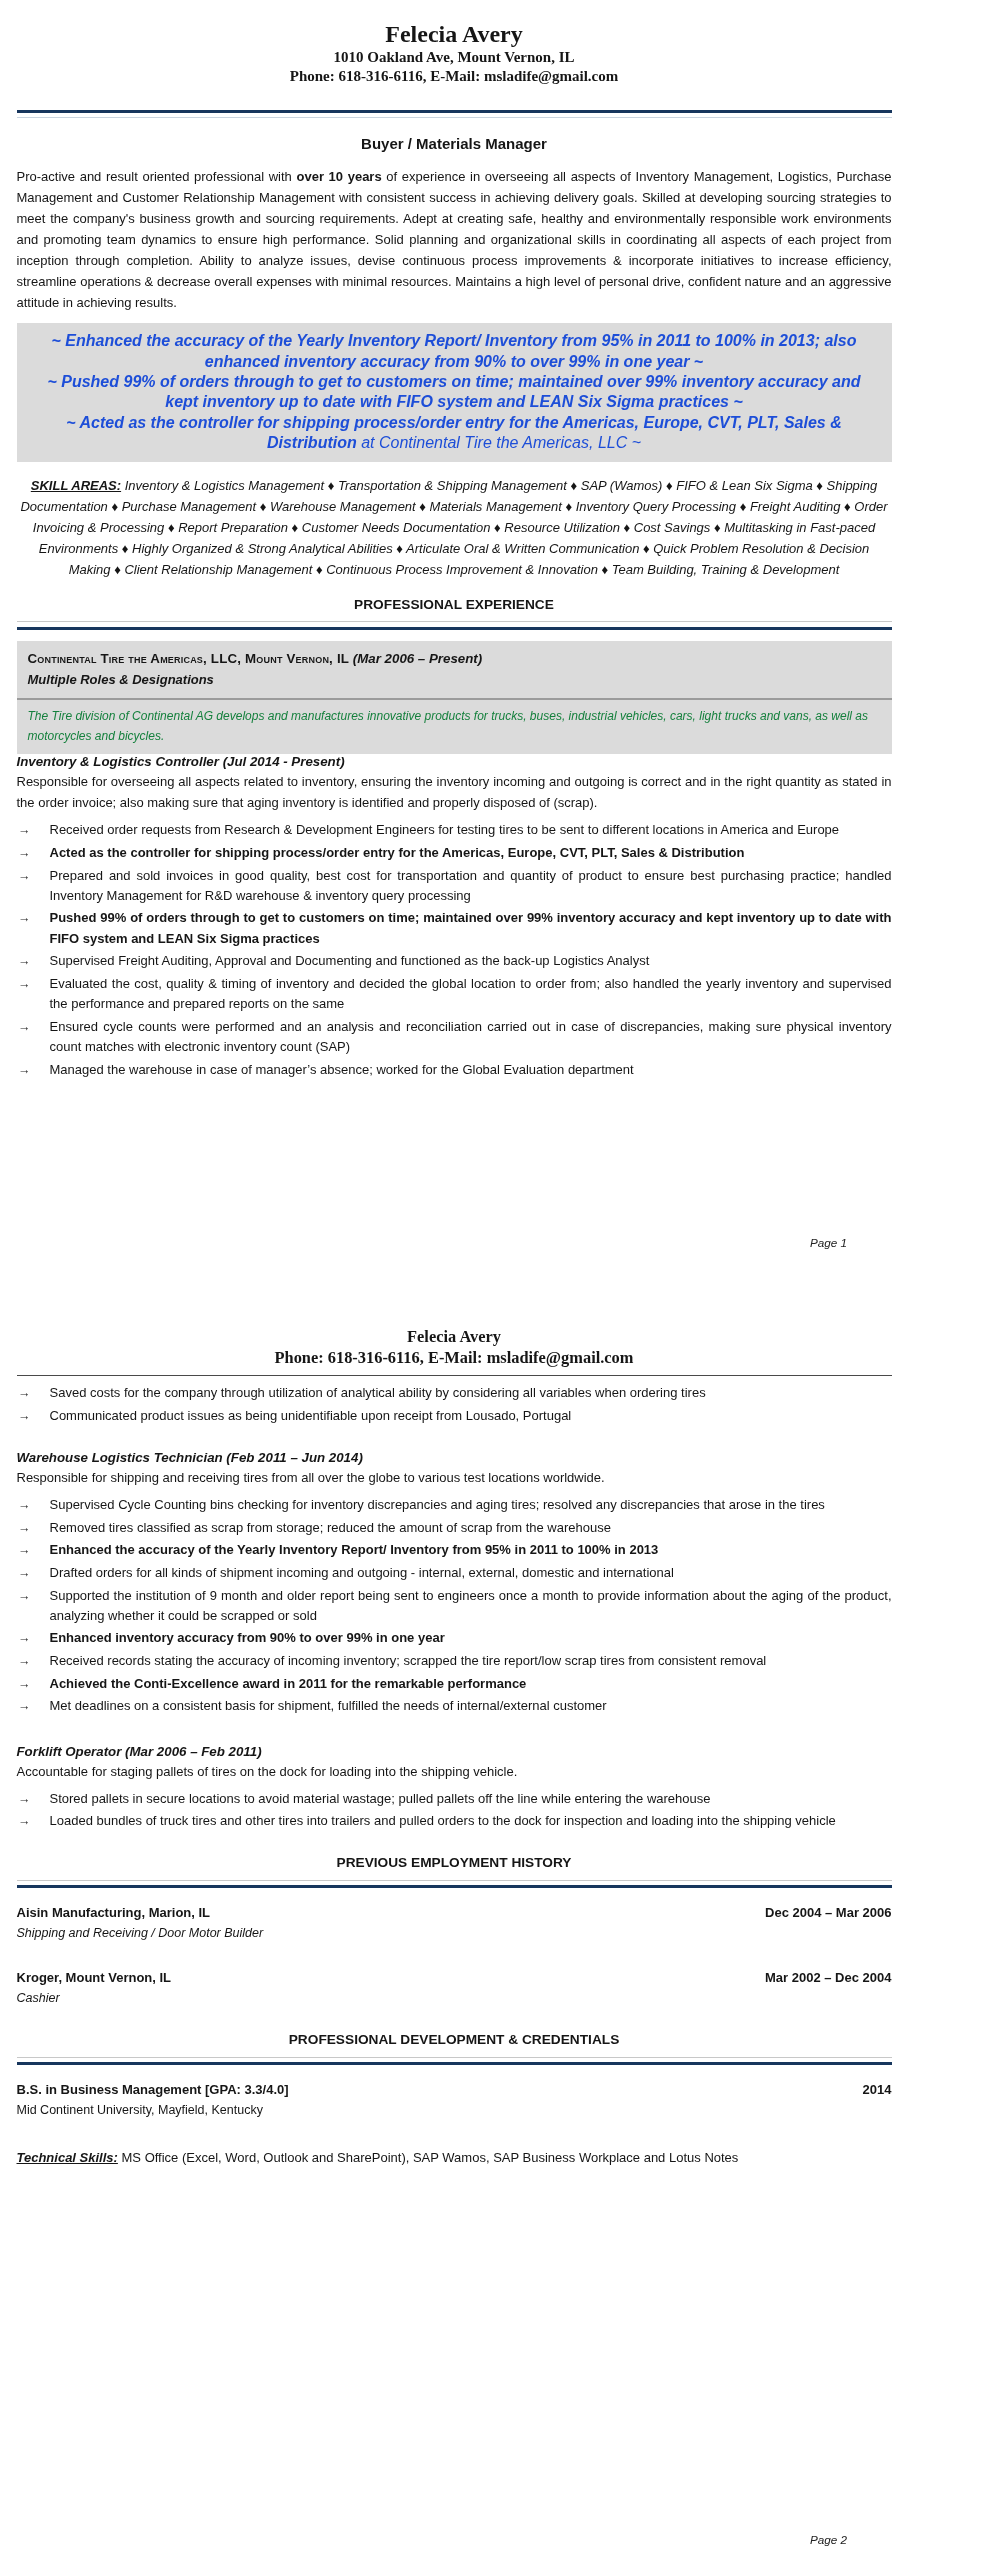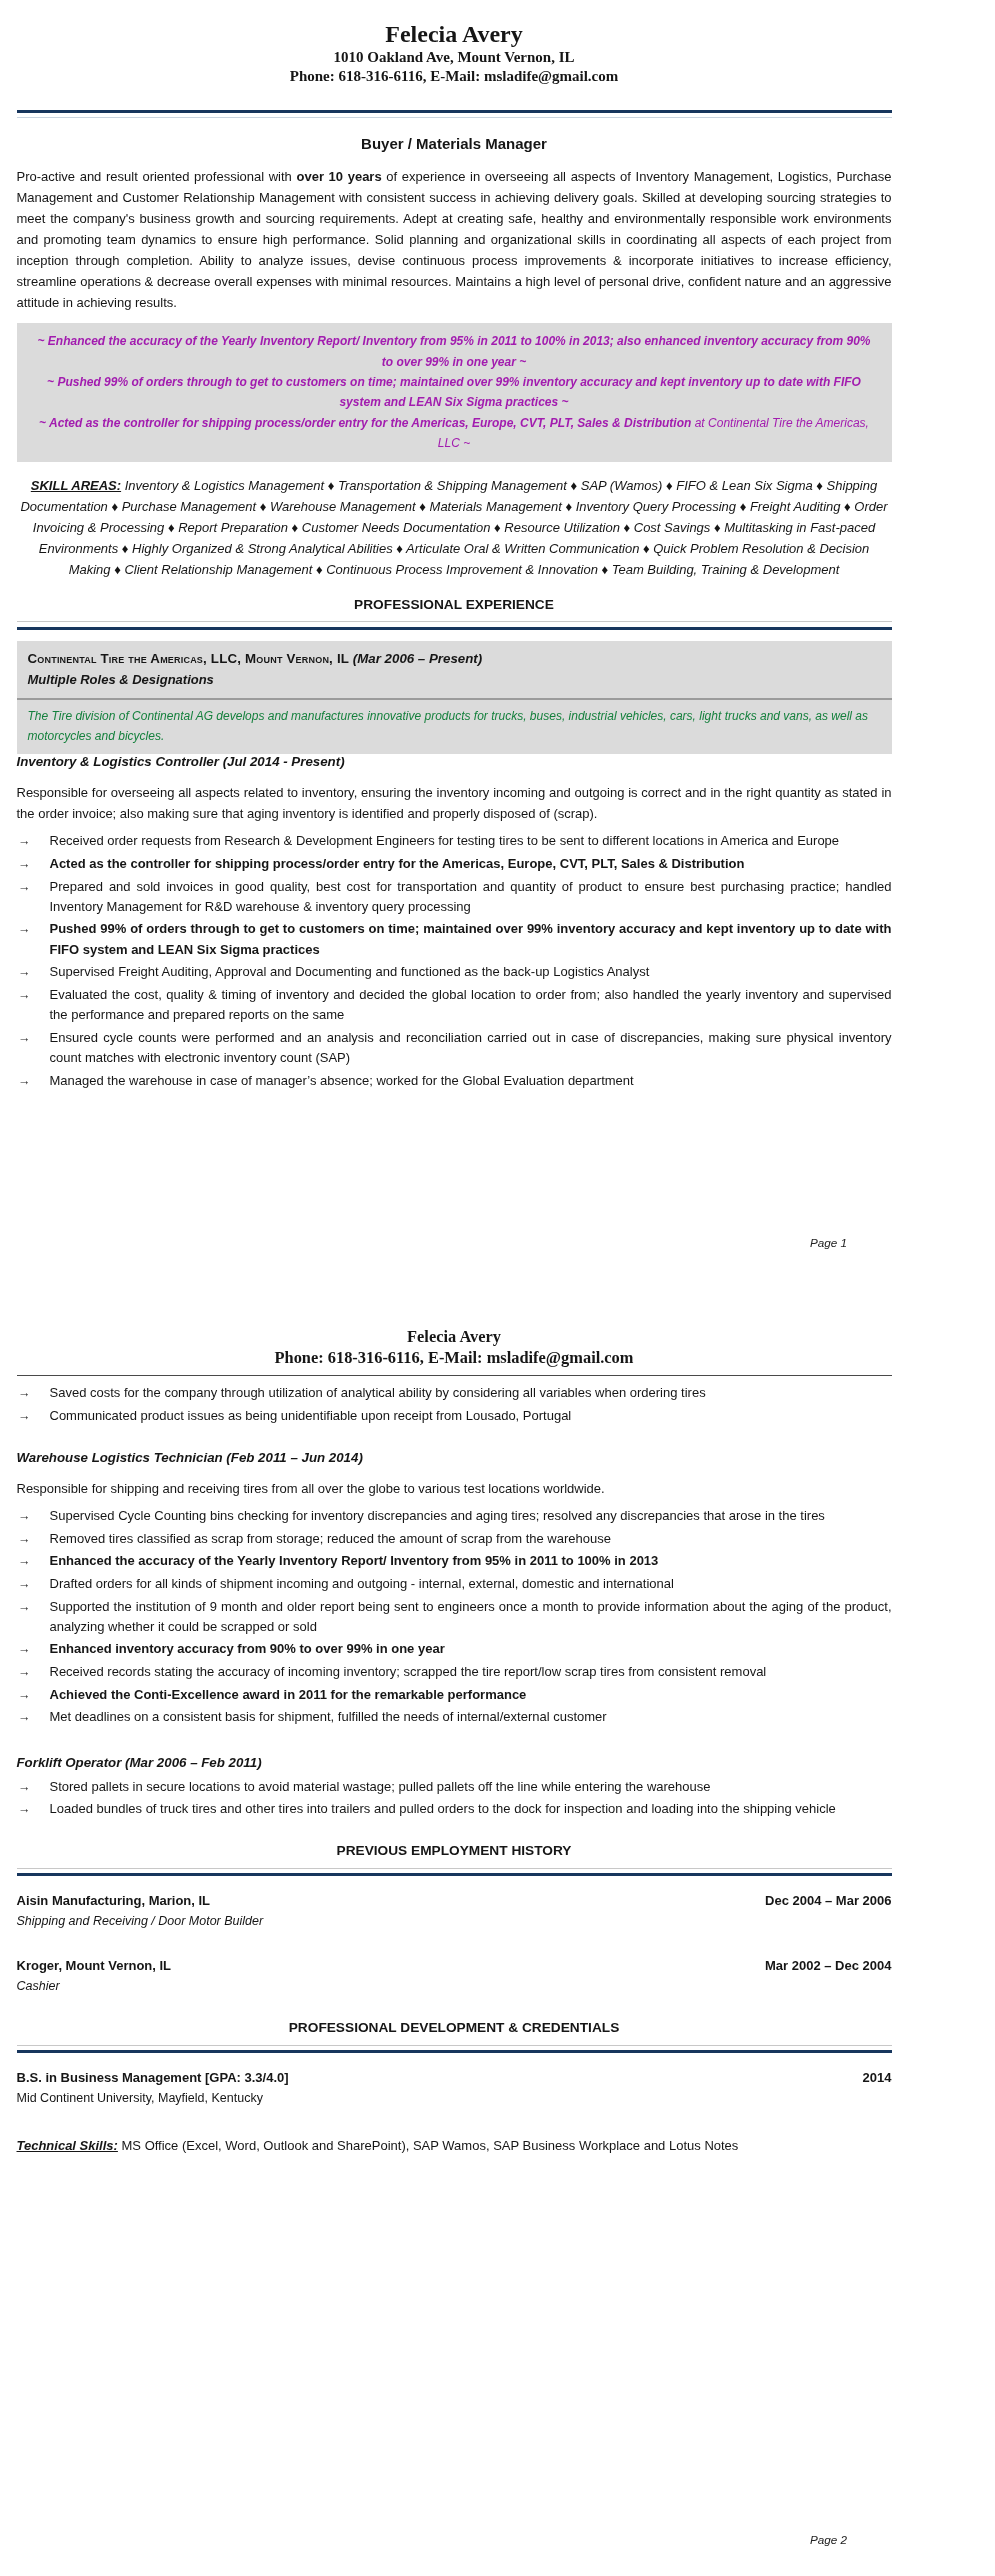--- a/index.html
+++ b/index.html
@@ -20,22 +20,22 @@
   .hdr-line { font-size:15px; line-height:19px; }
   .rule-headtop { margin-top:23.4px; height:8.6px; border-top:3.1px solid #17365D; border-bottom:0.8px solid #C9D4DF; }
 
   .doc-title { text-align:center; font-weight:bold; font-size:15px; margin-top:17px; }
 
   .summary { margin-top:13.3px; font-size:13px; line-height:21px; text-align:justify; }
   .summary b { font-weight:bold; }
 
   .highlight-box {
     margin-top:10.2px; background:#DBDBDB; padding:8.6px 20.3px;
-    font-size:12px; line-height:20.3px; font-style:italic; font-weight:bold;
-    text-align:center; color:#a21caf;
+    font-size:16px; line-height:20.3px; font-style:italic; font-weight:bold;
+    text-align:center; color:#1d4ed8;
   }
   .highlight-box .plain { font-weight:normal; }
 
   .skills { margin-top:13.3px; font-size:13px; line-height:21px; font-style:italic; text-align:center; }
   .skills .lbl { font-weight:bold; text-decoration:underline; }
 
   .section-heading { text-align:center; font-weight:bold; font-size:13.7px; margin-top:17px; }
   .rule-thinthick { margin-top:9.4px; height:8.6px; border-top:0.8px solid #C8C8C8; border-bottom:3.1px solid #17365D; }
 
   .employer-box {
@@ -45,21 +45,21 @@
   .employer-line1 { font-size:13.3px; line-height:21px; }
   .employer-name { font-weight:bold; font-variant:small-caps; letter-spacing:0.2px; }
   .employer-dates { font-weight:bold; font-style:italic; }
   .employer-sub { font-weight:bold; font-style:italic; font-size:13px; line-height:21px; }
   .employer-desc {
     background:#DBDBDB; padding:6.2px 11px 7.8px;
     font-style:italic; font-size:12px; line-height:20.3px; color:#15803d;
   }
 
   .job-title { font-weight:bold; font-style:italic; font-size:13.3px; }
-  .job-summary { margin-top:13px; font-size:13px; line-height:21px; text-align:justify; }
+  .job-summary { margin-top:2px; font-size:13px; line-height:21px; text-align:justify; }
 
   ul.bullets { margin-top:7px; list-style:none; }
   ul.bullets li { display:flex; align-items:flex-start; margin-bottom:2.3px; }
   .bm { flex:0 0 33px; font-size:12.5px; line-height:20.3px; color:#222; padding-left:1.6px; }
   .bt { flex:1; font-size:13px; line-height:20.3px; text-align:justify; }
   .bt.bold { font-weight:bold; }
 
   .page-footer {
     position:absolute; right:61px; bottom:48px;
     font-style:italic; font-size:11.7px; color:#222;
@@ -222,20 +222,21 @@
           <span class="bm">→</span>
           <span class="bt bold">Achieved the Conti-Excellence award in 2011 for the remarkable performance</span>
         </li>
       <li>
           <span class="bm">→</span>
           <span class="bt">Met deadlines on a consistent basis for shipment, fulfilled the needs of internal/external customer</span>
         </li>
     </ul>
 
     <div class="job-title mt-xl">Forklift Operator (Mar 2006 – Feb 2011)</div>
+    <p class="job-summary">Accountable for staging pallets of tires on the dock for loading into the shipping vehicle.</p>
 
     <ul class="bullets">
       <li>
           <span class="bm">→</span>
           <span class="bt">Stored pallets in secure locations to avoid material wastage; pulled pallets off the line while entering the warehouse</span>
         </li>
       <li>
           <span class="bm">→</span>
           <span class="bt">Loaded bundles of truck tires and other tires into trailers and pulled orders to the dock for inspection and loading into the shipping vehicle</span>
         </li>

